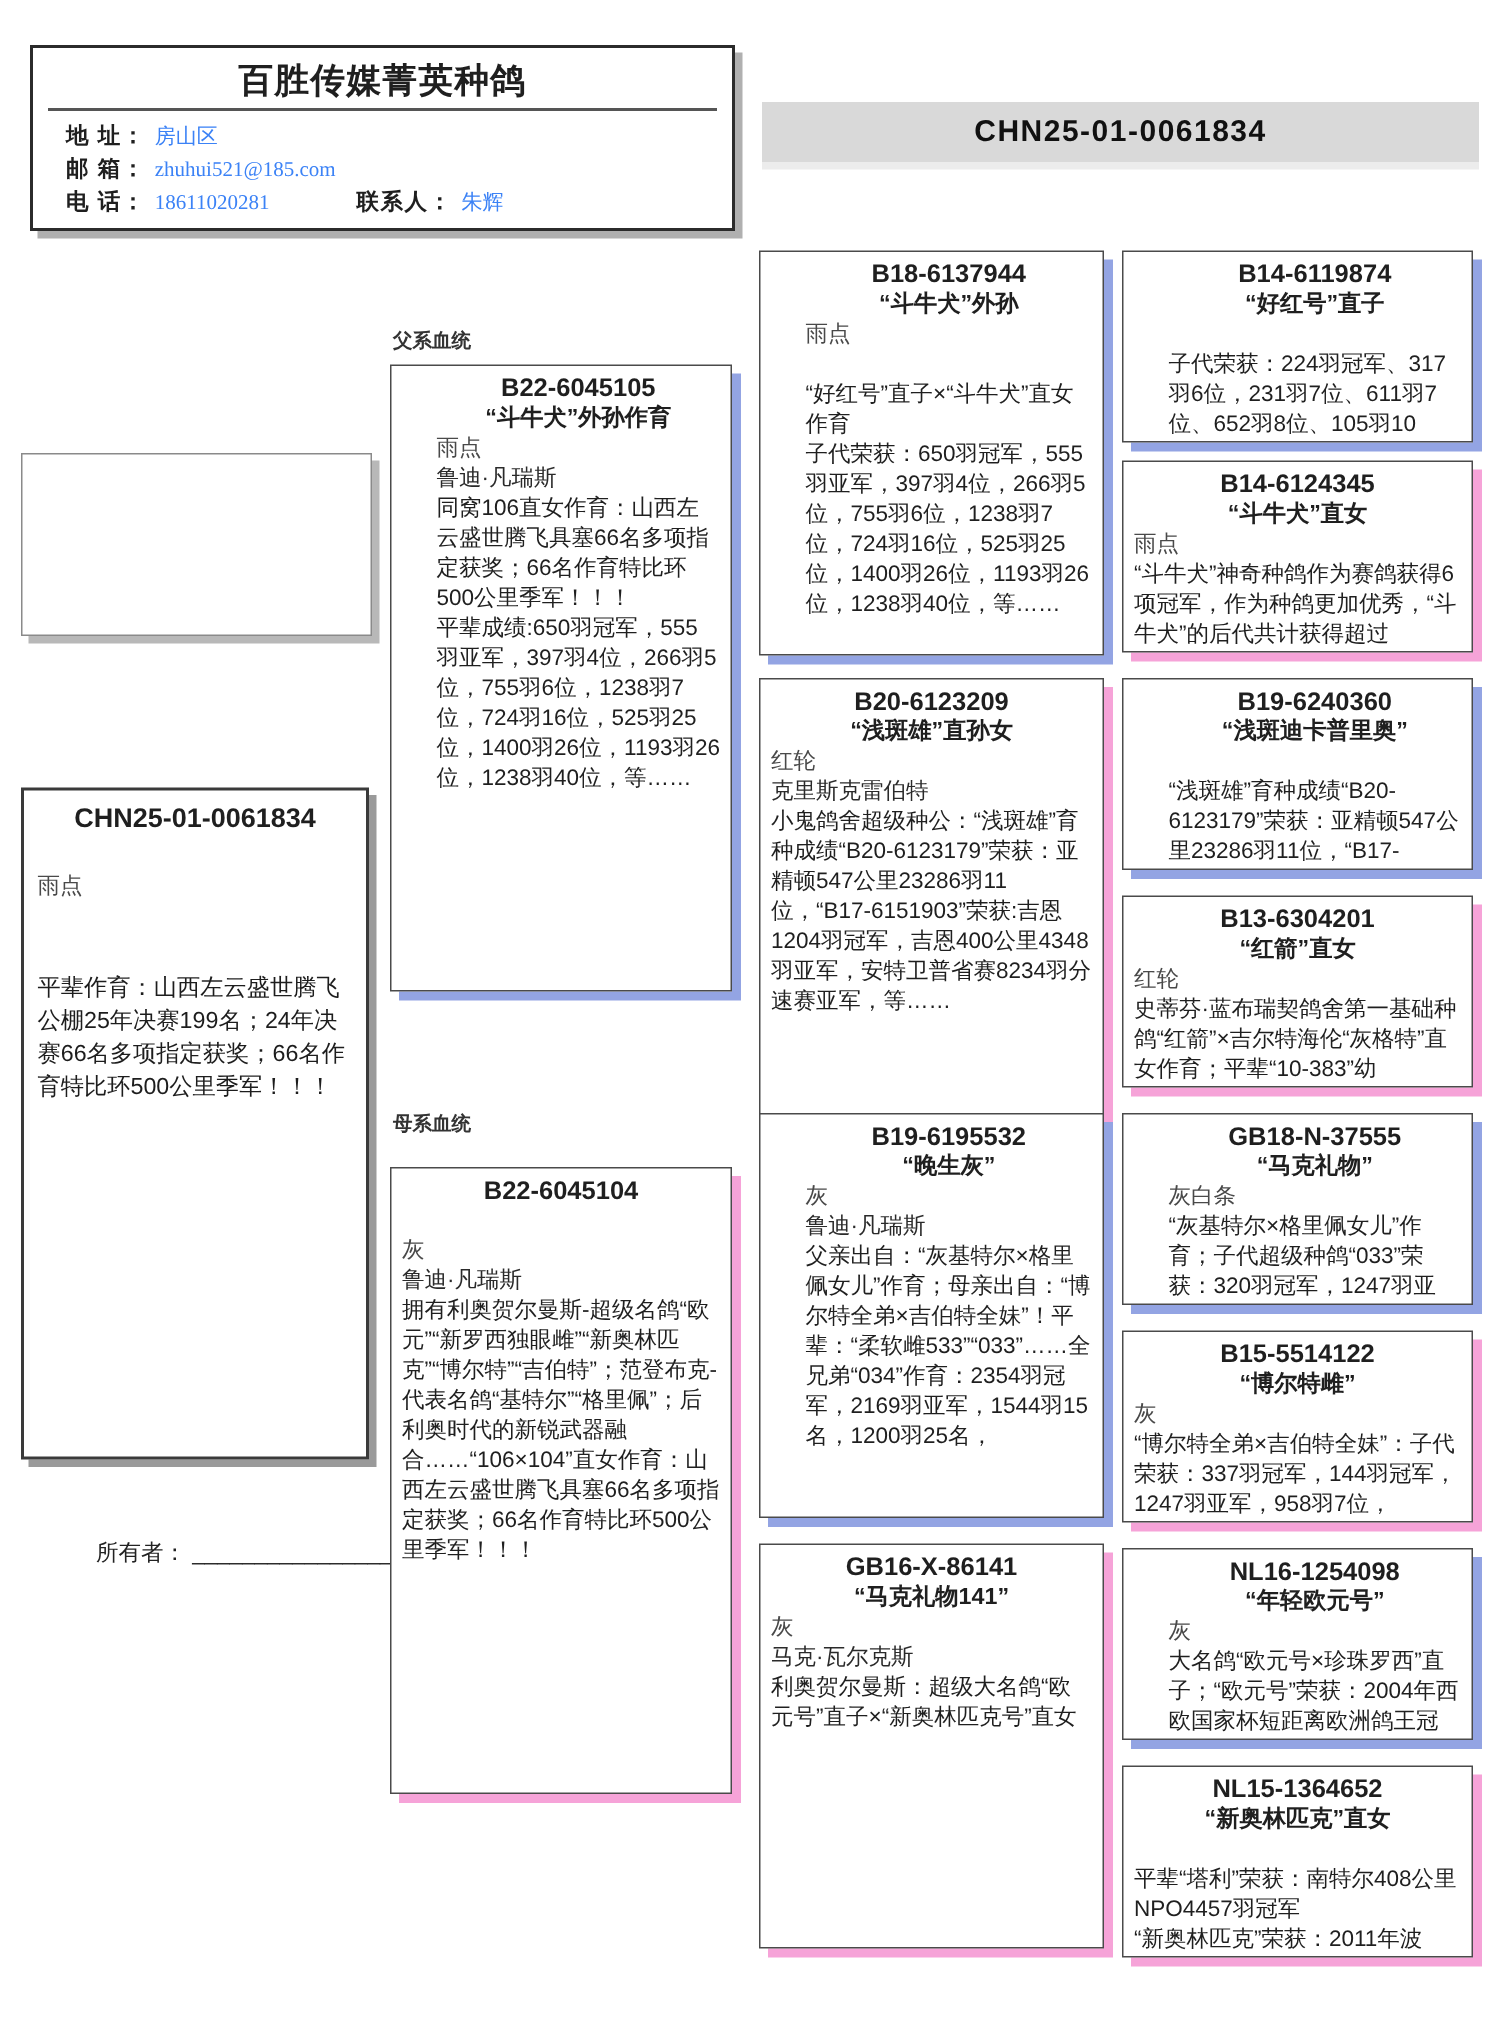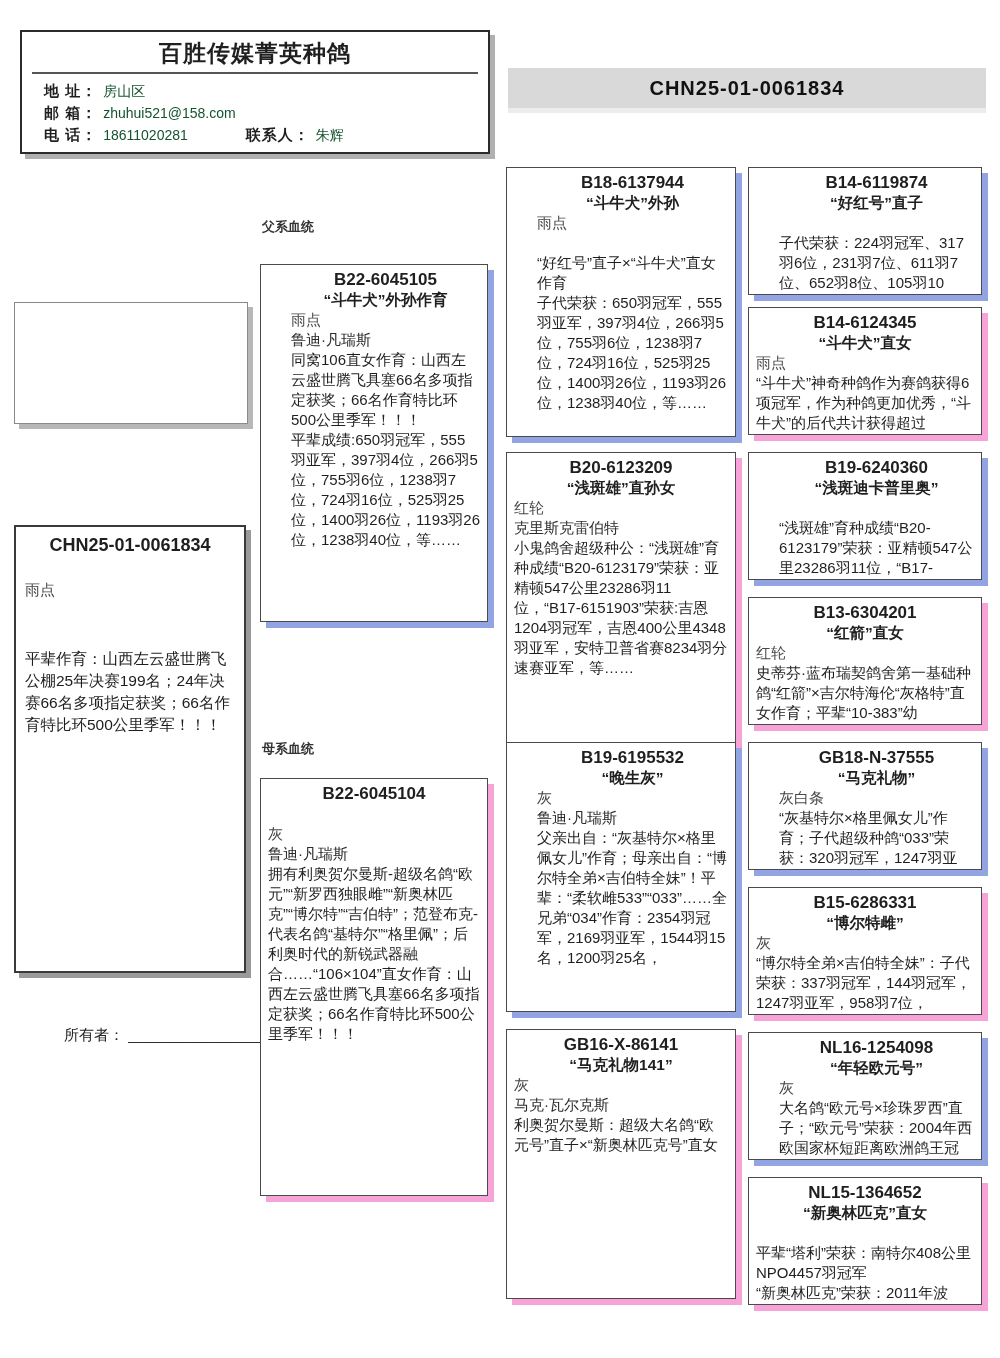--- a/index.html
+++ b/index.html
@@ -13,21 +13,21 @@
   #page{position:relative;width:1000px;height:1358px;background:#fff;overflow:hidden;}
 
   
   .header-box{position:absolute;left:20px;top:30px;width:466px;height:120px;
     background:#fff;border:2px solid #2b2b2b;box-shadow:5px 5px 0 #b0b0b0;}
   .header-title{text-align:center;font-size:23px;font-weight:bold;line-height:34px;margin-top:4px;letter-spacing:1px;}
   .header-divider{border:none;border-top:2px solid #555;margin:2px 10px 6px 10px;}
   .header-rows{padding:0 4px 0 22px;font-size:14px;line-height:21px;}
   .hrow{display:flex;align-items:baseline;}
   .hlabel{font-weight:bold;font-size:15px;letter-spacing:1px;margin-right:6px;white-space:nowrap;}
-  .hval{color:#14532d;}
+  .hval{color:#3b82f6;font-family:Liberation Serif, serif;}
   .contact-group{margin-left:58px;display:flex;align-items:baseline;}
 
   
   .banner{position:absolute;left:508px;top:68px;width:478px;height:40px;
     background:var(--banner-bg);box-shadow:0 5px 0 #ececec;
     text-align:center;font-size:20px;font-weight:bold;line-height:40px;letter-spacing:1px;color:#111;}
 
   
   .photo-box{position:absolute;left:14px;top:302px;width:232px;height:120px;
     background:#fff;border:1px solid #8a8a8a;box-shadow:5px 5px 0 #b8b8b8;}
@@ -76,21 +76,21 @@
   <div class="header-box">
     <div class="header-title">百胜传媒菁英种鸽</div>
     <hr class="header-divider">
     <div class="header-rows">
       <div class="hrow">
         <span class="hlabel">地 址：</span>
         <span class="hval">房山区</span>
       </div>
       <div class="hrow">
         <span class="hlabel">邮 箱：</span>
-        <span class="hval">zhuhui521@158.com</span>
+        <span class="hval">zhuhui521@185.com</span>
       </div>
       <div class="hrow">
         <span class="hlabel">电 话：</span>
         <span class="hval">18611020281</span>
         <span class="contact-group">
           <span class="hlabel">联系人：</span>
           <span class="hval">朱辉</span>
         </span>
       </div>
     </div>
@@ -107,21 +107,21 @@
   </div>
 
   <div class="owner-row">
     <span>所有者：</span>
     <span class="blank">________________</span>
   </div>
 
   <div class="sect-label" style="left:262px;top:218px;">父系血统</div>
   <div class="sect-label" style="left:262px;top:740px;">母系血统</div>
 
-  <div class="pbox blue" style="left:260px;top:264px;width:228px;height:358px;">
+  <div class="pbox blue" style="left:260px;top:243px;width:228px;height:418px;">
     <div class="ring">B22-6045105</div>
     <div class="bname">“斗牛犬”外孙作育</div>
     <div class="feather">雨点</div>
     <div class="fancier">鲁迪·凡瑞斯</div>
     <div class="pbody">同窝106直女作育：山西左云盛世腾飞具塞66名多项指定获奖；66名作育特比环500公里季军！！！　　　平辈成绩:650羽冠军，555羽亚军，397羽4位，266羽5位，755羽6位，1238羽7位，724羽16位，525羽25位，1400羽26位，1193羽26位，1238羽40位，等……</div>
   </div>
 
   <div class="pbox pink" style="left:260px;top:778px;width:228px;height:418px;">
     <div class="ring">B22-6045104</div>
     <div class="bname"></div>
@@ -192,21 +192,21 @@
   </div>
 
   <div class="pbox blue" style="left:748px;top:742px;width:234px;height:128px;">
     <div class="ring">GB18-N-37555</div>
     <div class="bname">“马克礼物”</div>
     <div class="feather">灰白条</div>
     <div class="pbody">“灰基特尔×格里佩女儿”作育；子代超级种鸽“033”荣获：320羽冠军，1247羽亚军，483羽</div>
   </div>
 
   <div class="pbox pink" style="left:748px;top:887px;width:234px;height:128px;">
-    <div class="ring">B15-6286331</div>
+    <div class="ring">B15-5514122</div>
     <div class="bname">“博尔特雌”</div>
     <div class="feather">灰</div>
     <div class="pbody">“博尔特全弟×吉伯特全妹”：子代荣获：337羽冠军，144羽冠军，1247羽亚军，958羽7位，</div>
   </div>
 
   <div class="pbox blue" style="left:748px;top:1032px;width:234px;height:128px;">
     <div class="ring">NL16-1254098</div>
     <div class="bname">“年轻欧元号”</div>
     <div class="feather">灰</div>
     <div class="pbody">大名鸽“欧元号×珍珠罗西”直子；“欧元号”荣获：2004年西欧国家杯短距离欧洲鸽王冠</div>

